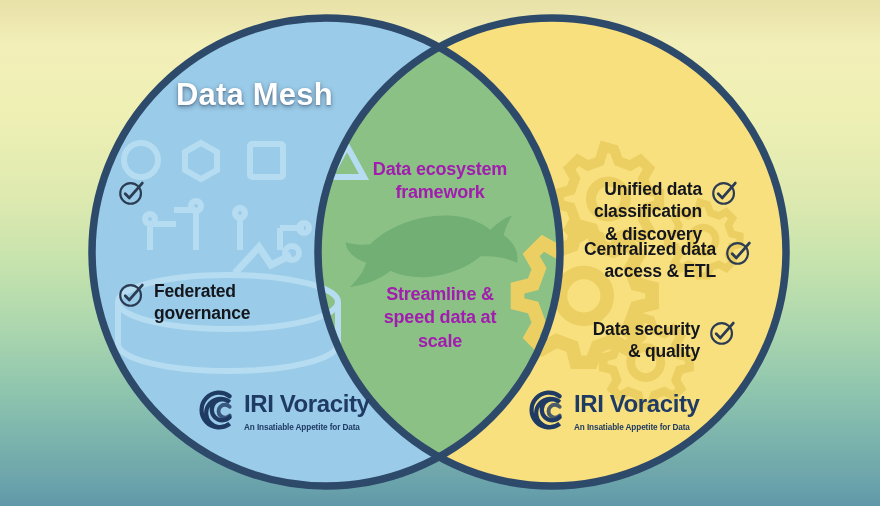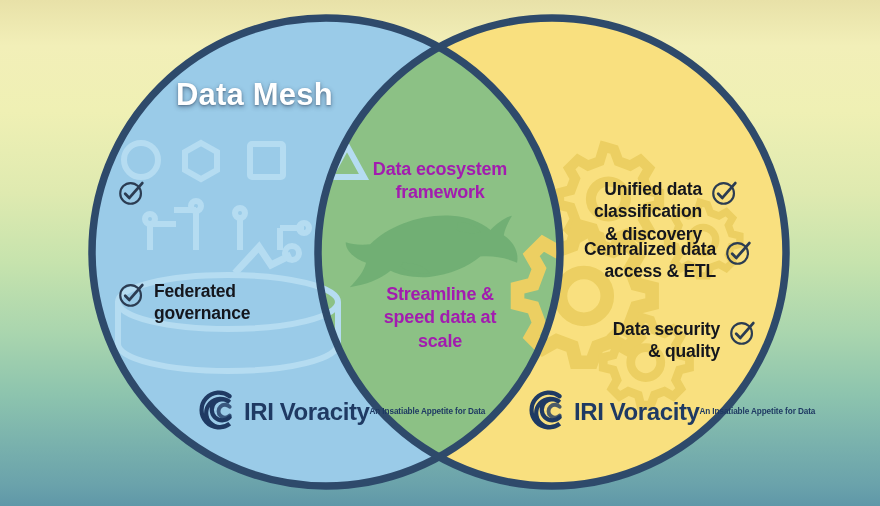--- a/index.html
+++ b/index.html
@@ -28,21 +28,21 @@
     letter-spacing:0.2px;
     text-shadow:0 2px 5px rgba(30,45,70,.45), 0 1px 2px rgba(30,45,70,.35);
   }
   .bullet{position:absolute;display:flex;align-items:flex-start;gap:9px;}
   .bullet.r{flex-direction:row-reverse;}
   .bullet .txt{font-size:17.5px;font-weight:700;color:#14161d;line-height:1.28;letter-spacing:-0.2px;white-space:pre-line;}
   .bullet.r .txt{text-align:right;}
   .chk{flex:0 0 auto;margin-top:1px;}
   .ctr{position:absolute;text-align:center;font-size:18px;font-weight:700;color:#a21caf;line-height:1.3;letter-spacing:-0.2px;white-space:pre-line;}
   .logo{position:absolute;display:flex;align-items:center;gap:7px;}
-  .logo .wordwrap{display:flex;flex-direction:row;line-height:1;}
+  .logo .wordwrap{display:flex;flex-direction:column;line-height:1;}
   .logo .word{font-size:24px;font-weight:700;color:#1f3a63;letter-spacing:-0.4px;}
   .logo .tag{font-size:8.2px;font-weight:700;color:#1f3a63;letter-spacing:-0.1px;margin-top:8px;}
 </style>
 </head>
 <body>
 
 <div id="stage">
 
   <div class="bg"></div>
 
@@ -158,21 +158,21 @@
     <span class="chk">
       <svg width="27" height="27" viewBox="0 0 30 30">
         <circle cx="14" cy="16" r="11.5" fill="none" stroke="#2b3c52" stroke-width="2.4"></circle>
         <path d="M8 16.5 L12.6 21 L27 4.5" fill="none" stroke="#2b3c52" stroke-width="3.1" stroke-linecap="round" stroke-linejoin="round"></path>
       </svg>
     </span>
     <span class="txt">Centralized data
 access &amp; ETL</span>
   </div>
 
-  <div class="bullet r" style="right:124px;top:318px;">
+  <div class="bullet r" style="right:144px;top:318px;">
     <span class="chk">
       <svg width="27" height="27" viewBox="0 0 30 30">
         <circle cx="14" cy="16" r="11.5" fill="none" stroke="#2b3c52" stroke-width="2.4"></circle>
         <path d="M8 16.5 L12.6 21 L27 4.5" fill="none" stroke="#2b3c52" stroke-width="3.1" stroke-linecap="round" stroke-linejoin="round"></path>
       </svg>
     </span>
     <span class="txt">Data security
 &amp; quality</span>
   </div>
 

